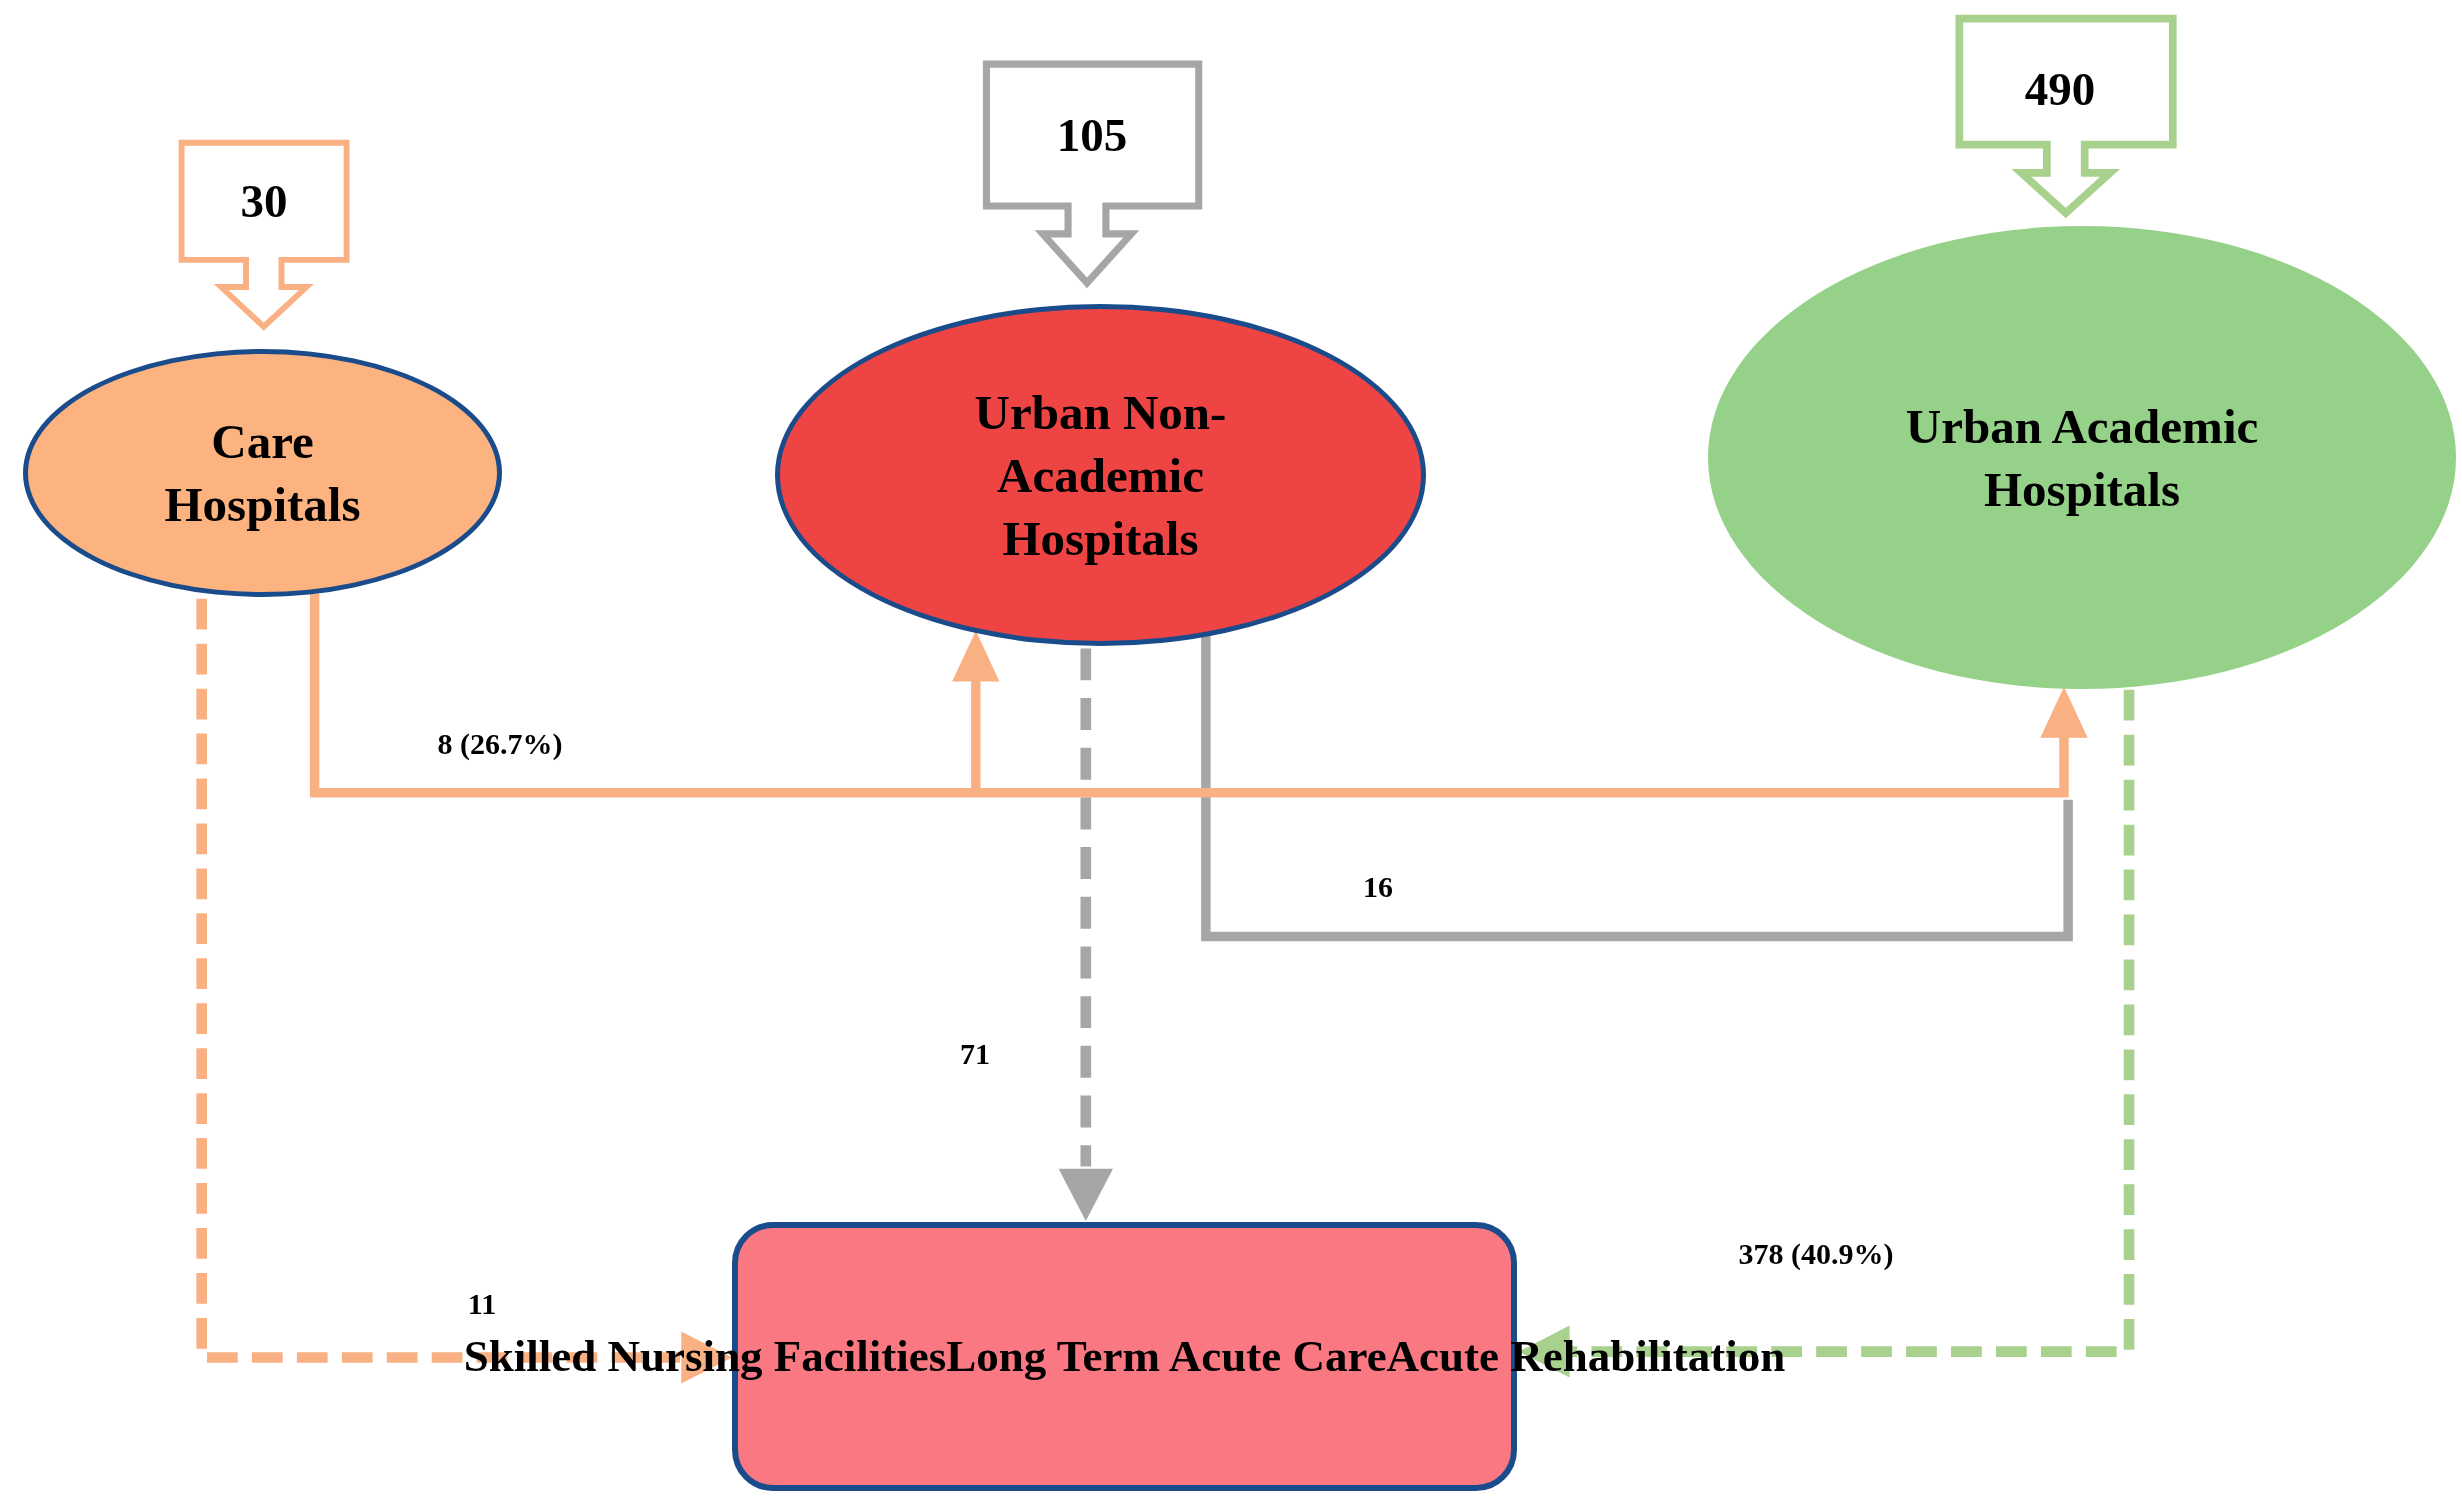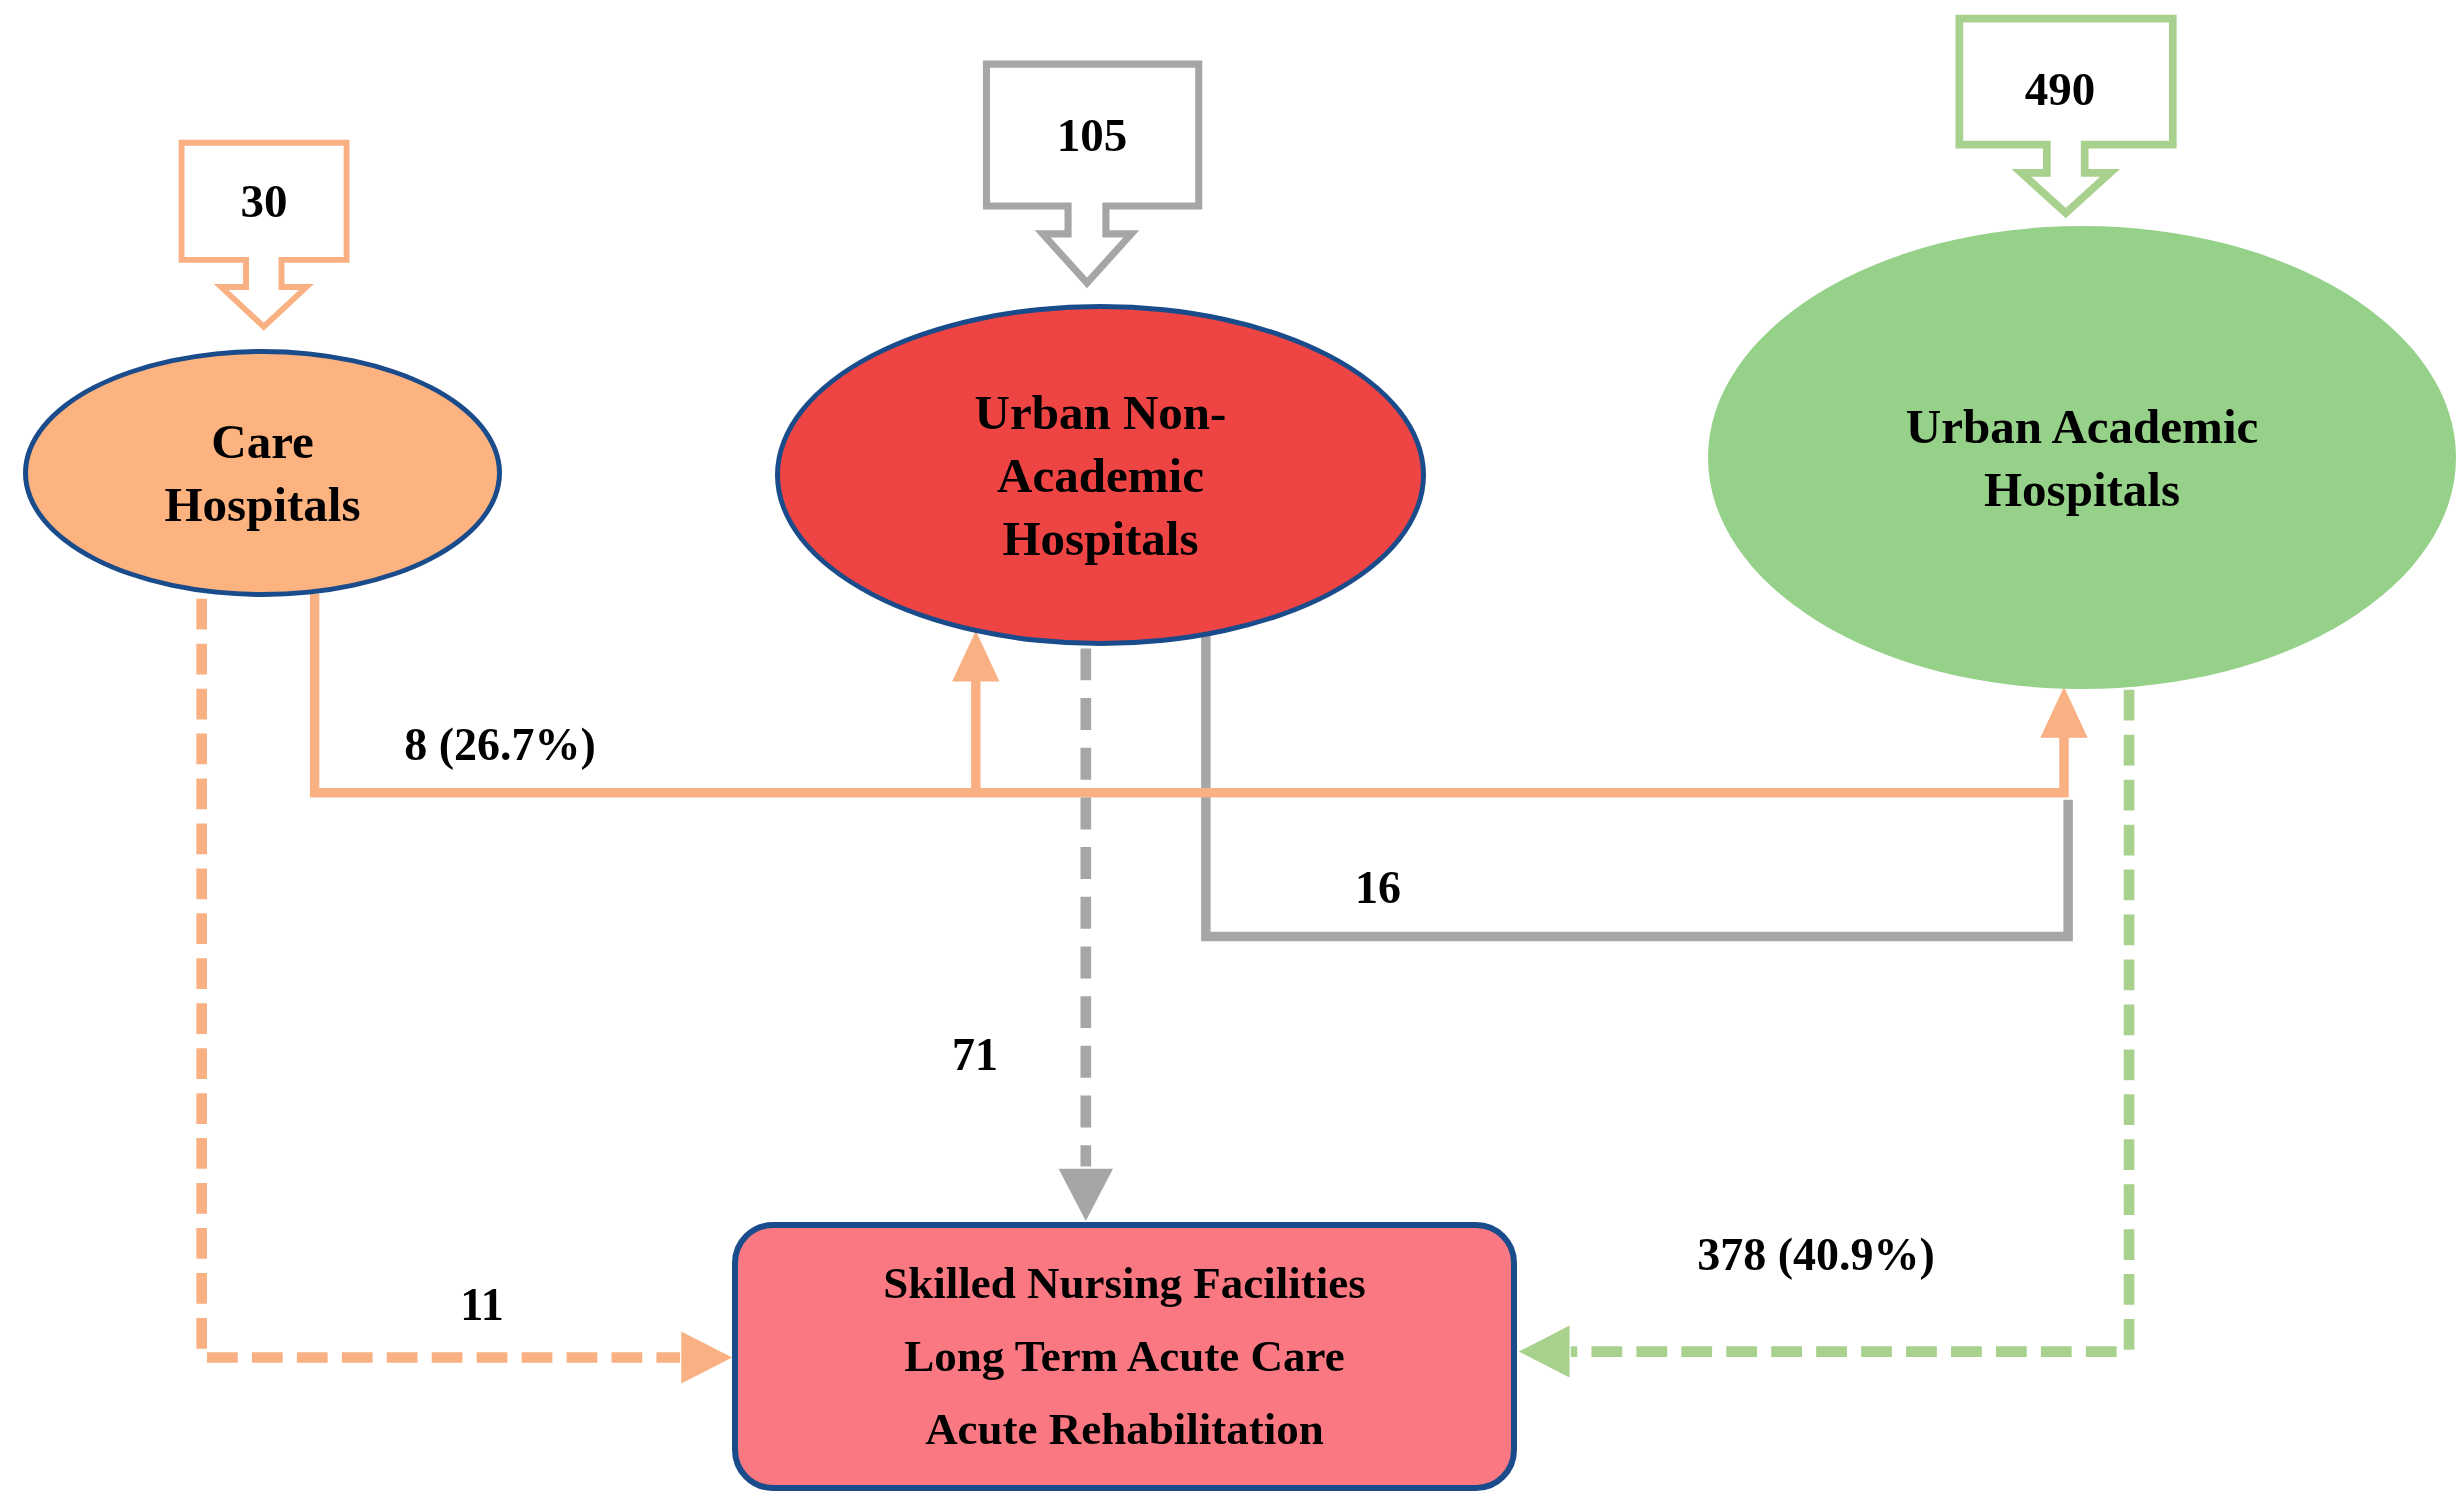--- a/index.html
+++ b/index.html
@@ -38,38 +38,38 @@
   }
   .dest-box {
     position: absolute;
     left: 732px; top: 1222px;
     width: 785px; height: 269px;
     background: #F97882;
     border: 6.5px solid #1A4C8B;
     border-radius: 41px;
     box-sizing: border-box;
     display: flex;
-    flex-direction: column;
+    flex-direction: row;
     align-items: center;
     justify-content: center;
     text-align: center;
   }
   .dest-box .node-label { font-size: 45px; line-height: 73px; }
   .callout-num {
     position: absolute;
     transform: translate(-50%, -50%);
     font-weight: 700;
     font-size: 47px;
     white-space: nowrap;
   }
   .flow-label {
     position: absolute;
     transform: translate(-50%, -50%);
     font-weight: 700;
-    font-size: 46px;
+    font-size: 30px;
     white-space: nowrap;
   }
   .num-30  { left: 264px;  top: 201px; }
   .num-166 { left: 1092px; top: 135px; }
   .num-924 { left: 2060px; top: 89px; }
   .lbl-8   { left: 500px;  top: 744px; }
   .lbl-16  { left: 1378px; top: 887px; }
   .lbl-71  { left: 975px; top: 1054px; }
   .lbl-11  { left: 482px;  top: 1304px; }
   .lbl-378 { left: 1816px; top: 1254px; }

